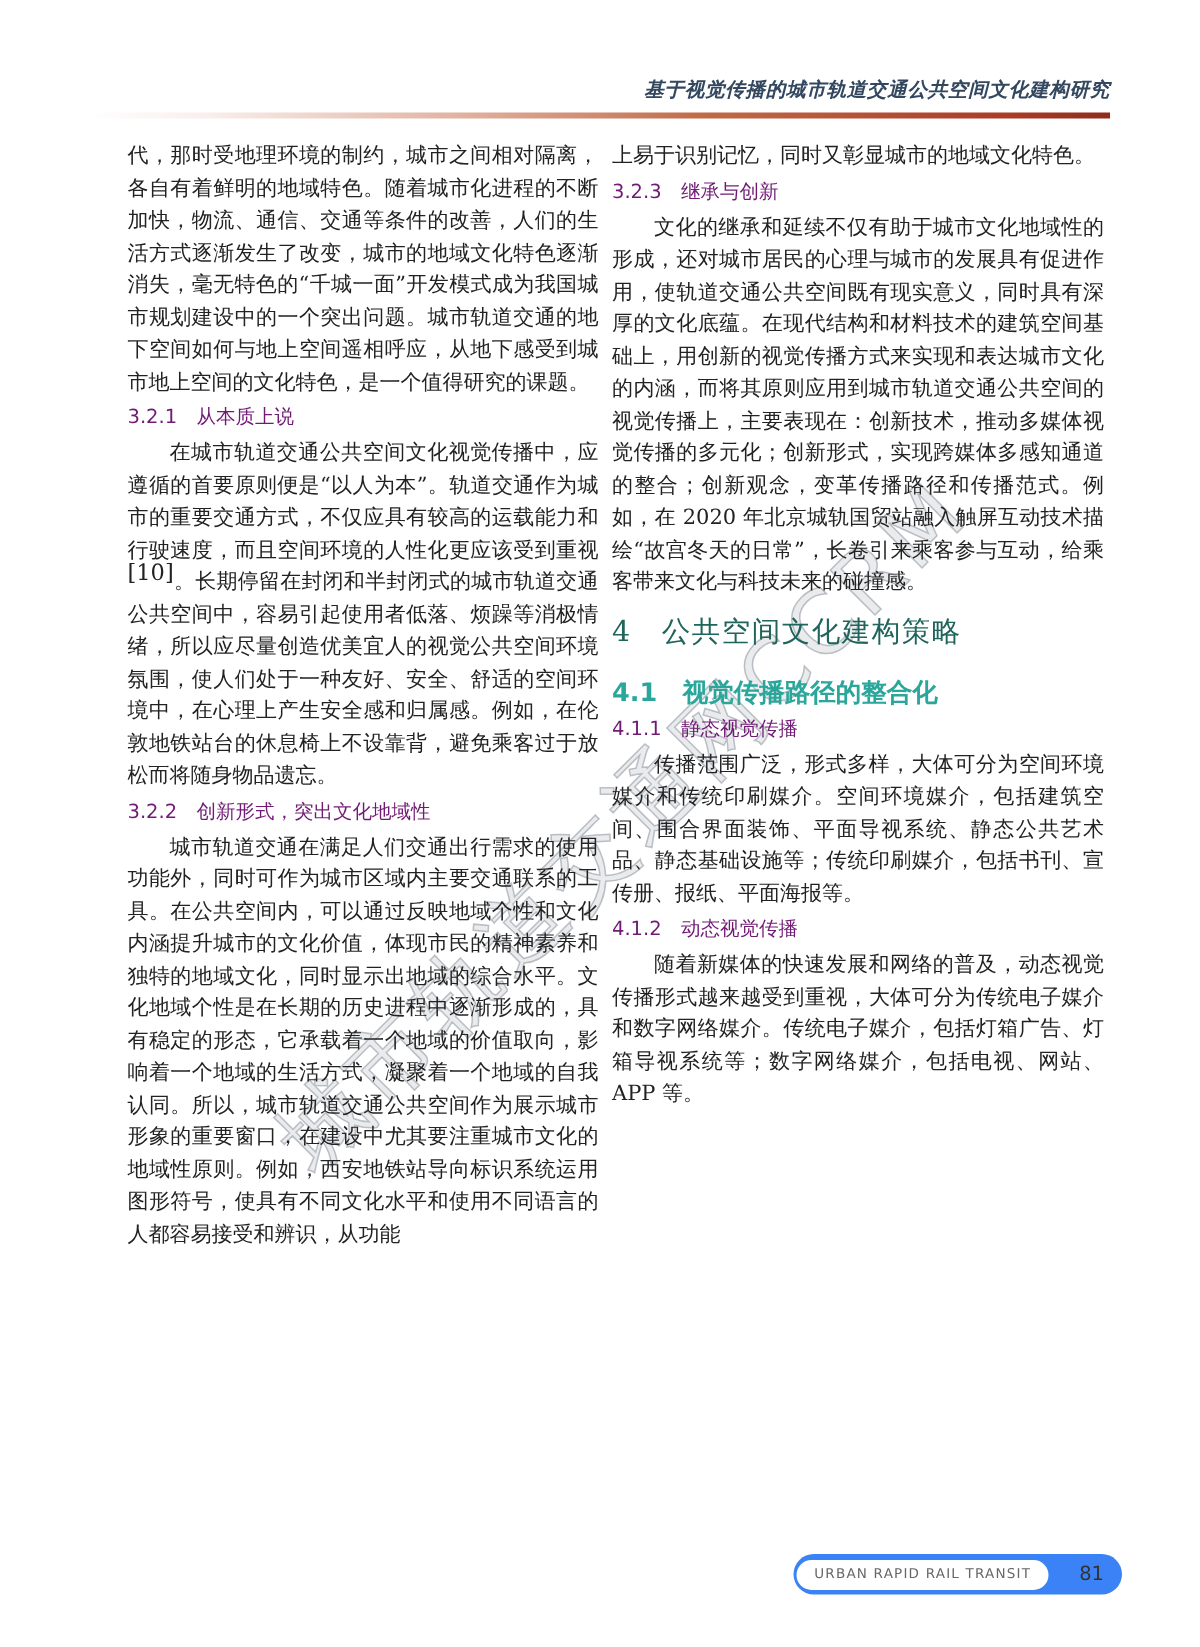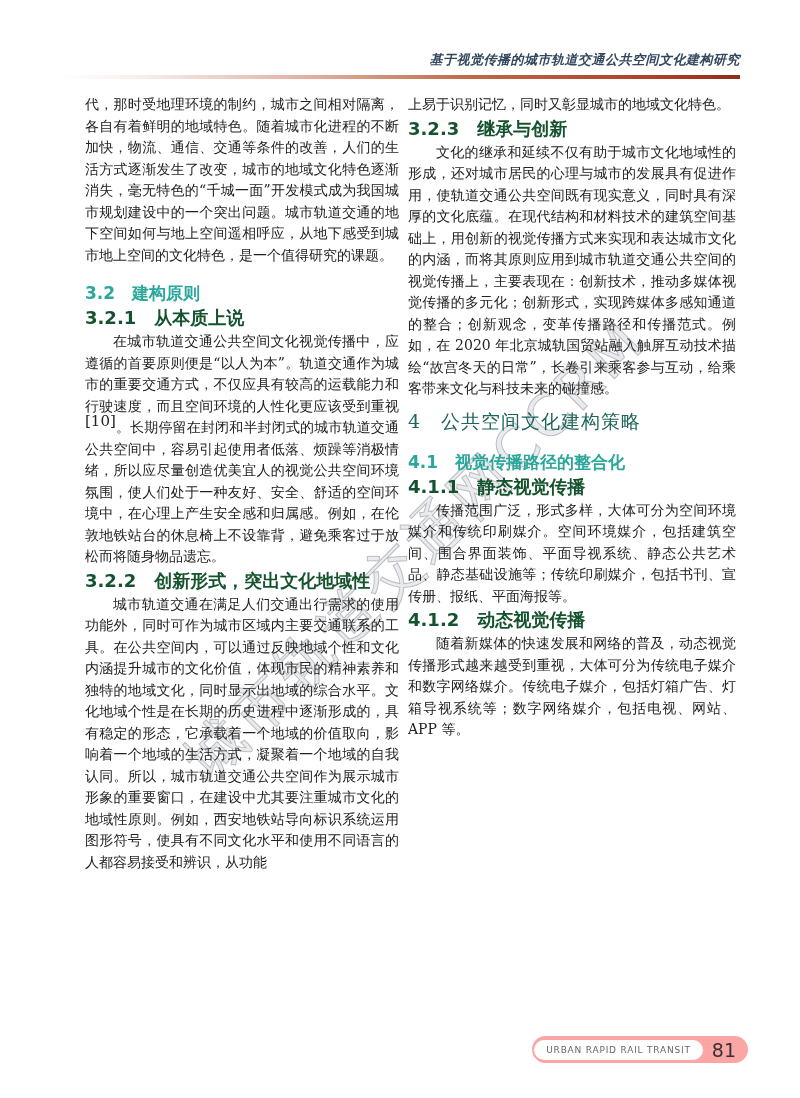--- a/index.html
+++ b/index.html
@@ -44,63 +44,62 @@
   p.body {
     margin:0; font-size:14px; line-height:21.5px;
     text-align:justify; color:#222222;
     text-justify:inter-ideograph;
   }
   p.indent { text-indent:2em; }
   sup { font-size:15px; line-height:0; }
 
   .h3 {
     font-family:"DejaVu Sans","Liberation Sans",sans-serif;
-    font-size:18px; font-weight:700; color:#14532d;
+    font-size:13px; font-weight:400; color:#701a75;
     line-height:22px; margin:2px 0 2px;
   }
   .h2 {
     font-family:"DejaVu Sans","Liberation Sans",sans-serif;
     font-size:17px; font-weight:700; color:#2aa79a;
     line-height:23px; margin:16px 0 2px;
   }
   .h1 {
     font-size:19px; font-weight:400; color:#1f655c;
     line-height:27px; margin:8px 0 4px; letter-spacing:1px;
   }
 
   
   .badge {
     position:absolute; top:1036px; right:52px; height:27px;
-    background:#fca5a5; border-radius:14px;
+    background:#3b82f6; border-radius:14px;
     display:flex; align-items:center; padding:0 2px 0 2px;
     font-family:"DejaVu Sans","Liberation Sans",sans-serif;
   }
   .badge-label {
     background:#ffffff; border-radius:12px; padding:5px 12px;
     font-size:9px; color:#666666; letter-spacing:0.8px; white-space:nowrap;
   }
   .badge-page {
-    padding:0 10px 0 9px; font-size:19px; color:#333333; font-weight:500;
+    padding:0 10px 0 20px; font-size:13px; color:#333333; font-weight:500;
   }
 </style>
 </head>
 <body>
 
 <div class="page">
 
   <div class="watermark">城市轨道交通网CCRM</div>
 
   <div class="running-title">基于视觉传播的城市轨道交通公共空间文化建构研究</div>
   <div class="header-rule"></div>
 
   <div class="columns">
 
     <section class="col">
       <p class="body">代，那时受地理环境的制约，城市之间相对隔离，各自有着鲜明的地域特色。随着城市化进程的不断加快，物流、通信、交通等条件的改善，人们的生活方式逐渐发生了改变，城市的地域文化特色逐渐消失，毫无特色的“千城一面”开发模式成为我国城市规划建设中的一个突出问题。城市轨道交通的地下空间如何与地上空间遥相呼应，从地下感受到城市地上空间的文化特色，是一个值得研究的课题。</p>
-      <div class="h2">3.2　建构原则</div>
       <div class="h3">3.2.1　从本质上说</div>
       <p class="body indent"><span>在城市轨道交通公共空间文化视觉传播中，应遵循的首要原则便是“以人为本”。轨道交通作为城市的重要交通方式，不仅应具有较高的运载能力和行驶速度，而且空间环境的人性化更应该受到重视</span><sup>[10]</sup><span>。长期停留在封闭和半封闭式的城市轨道交通公共空间中，容易引起使用者低落、烦躁等消极情绪，所以应尽量创造优美宜人的视觉公共空间环境氛围，使人们处于一种友好、安全、舒适的空间环境中，在心理上产生安全感和归属感。例如，在伦敦地铁站台的休息椅上不设靠背，避免乘客过于放松而将随身物品遗忘。</span></p>
       <div class="h3">3.2.2　创新形式，突出文化地域性</div>
       <p class="body indent">城市轨道交通在满足人们交通出行需求的使用功能外，同时可作为城市区域内主要交通联系的工具。在公共空间内，可以通过反映地域个性和文化内涵提升城市的文化价值，体现市民的精神素养和独特的地域文化，同时显示出地域的综合水平。文化地域个性是在长期的历史进程中逐渐形成的，具有稳定的形态，它承载着一个地域的价值取向，影响着一个地域的生活方式，凝聚着一个地域的自我认同。所以，城市轨道交通公共空间作为展示城市形象的重要窗口，在建设中尤其要注重城市文化的地域性原则。例如，西安地铁站导向标识系统运用图形符号，使具有不同文化水平和使用不同语言的人都容易接受和辨识，从功能</p>
     </section>
 
     <section class="col col-right">
       <p class="body">上易于识别记忆，同时又彰显城市的地域文化特色。</p>
       <div class="h3">3.2.3　继承与创新</div>
       <p class="body indent">文化的继承和延续不仅有助于城市文化地域性的形成，还对城市居民的心理与城市的发展具有促进作用，使轨道交通公共空间既有现实意义，同时具有深厚的文化底蕴。在现代结构和材料技术的建筑空间基础上，用创新的视觉传播方式来实现和表达城市文化的内涵，而将其原则应用到城市轨道交通公共空间的视觉传播上，主要表现在：创新技术，推动多媒体视觉传播的多元化；创新形式，实现跨媒体多感知通道的整合；创新观念，变革传播路径和传播范式。例如，在 2020 年北京城轨国贸站融入触屏互动技术描绘“故宫冬天的日常”，长卷引来乘客参与互动，给乘客带来文化与科技未来的碰撞感。</p>

